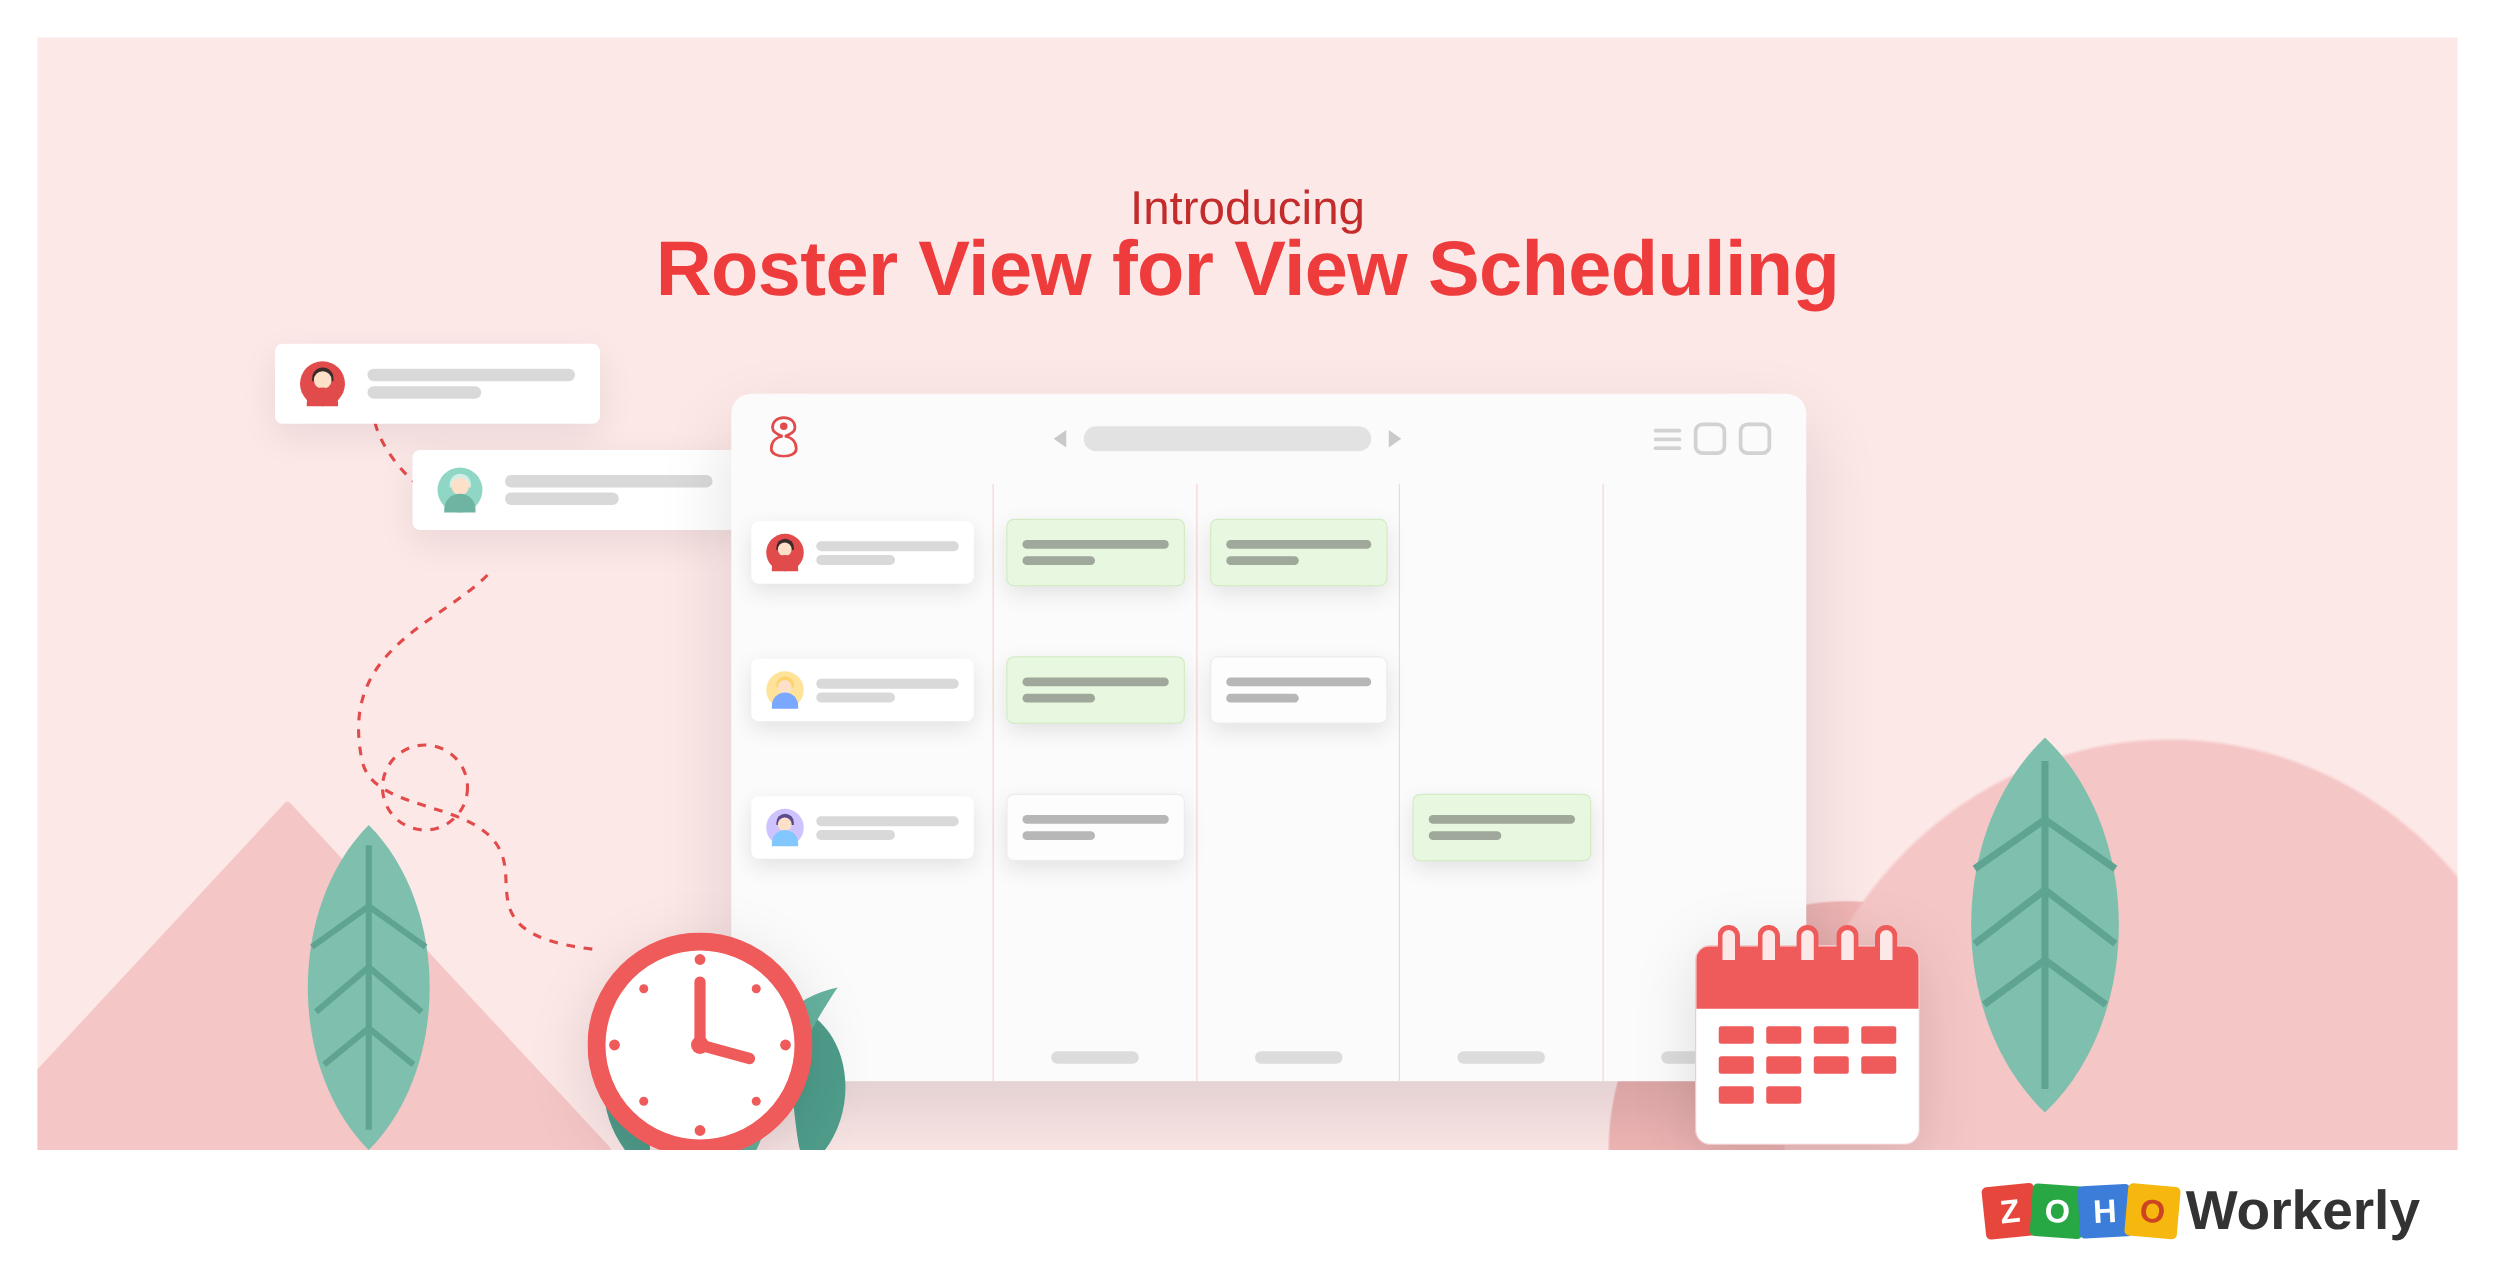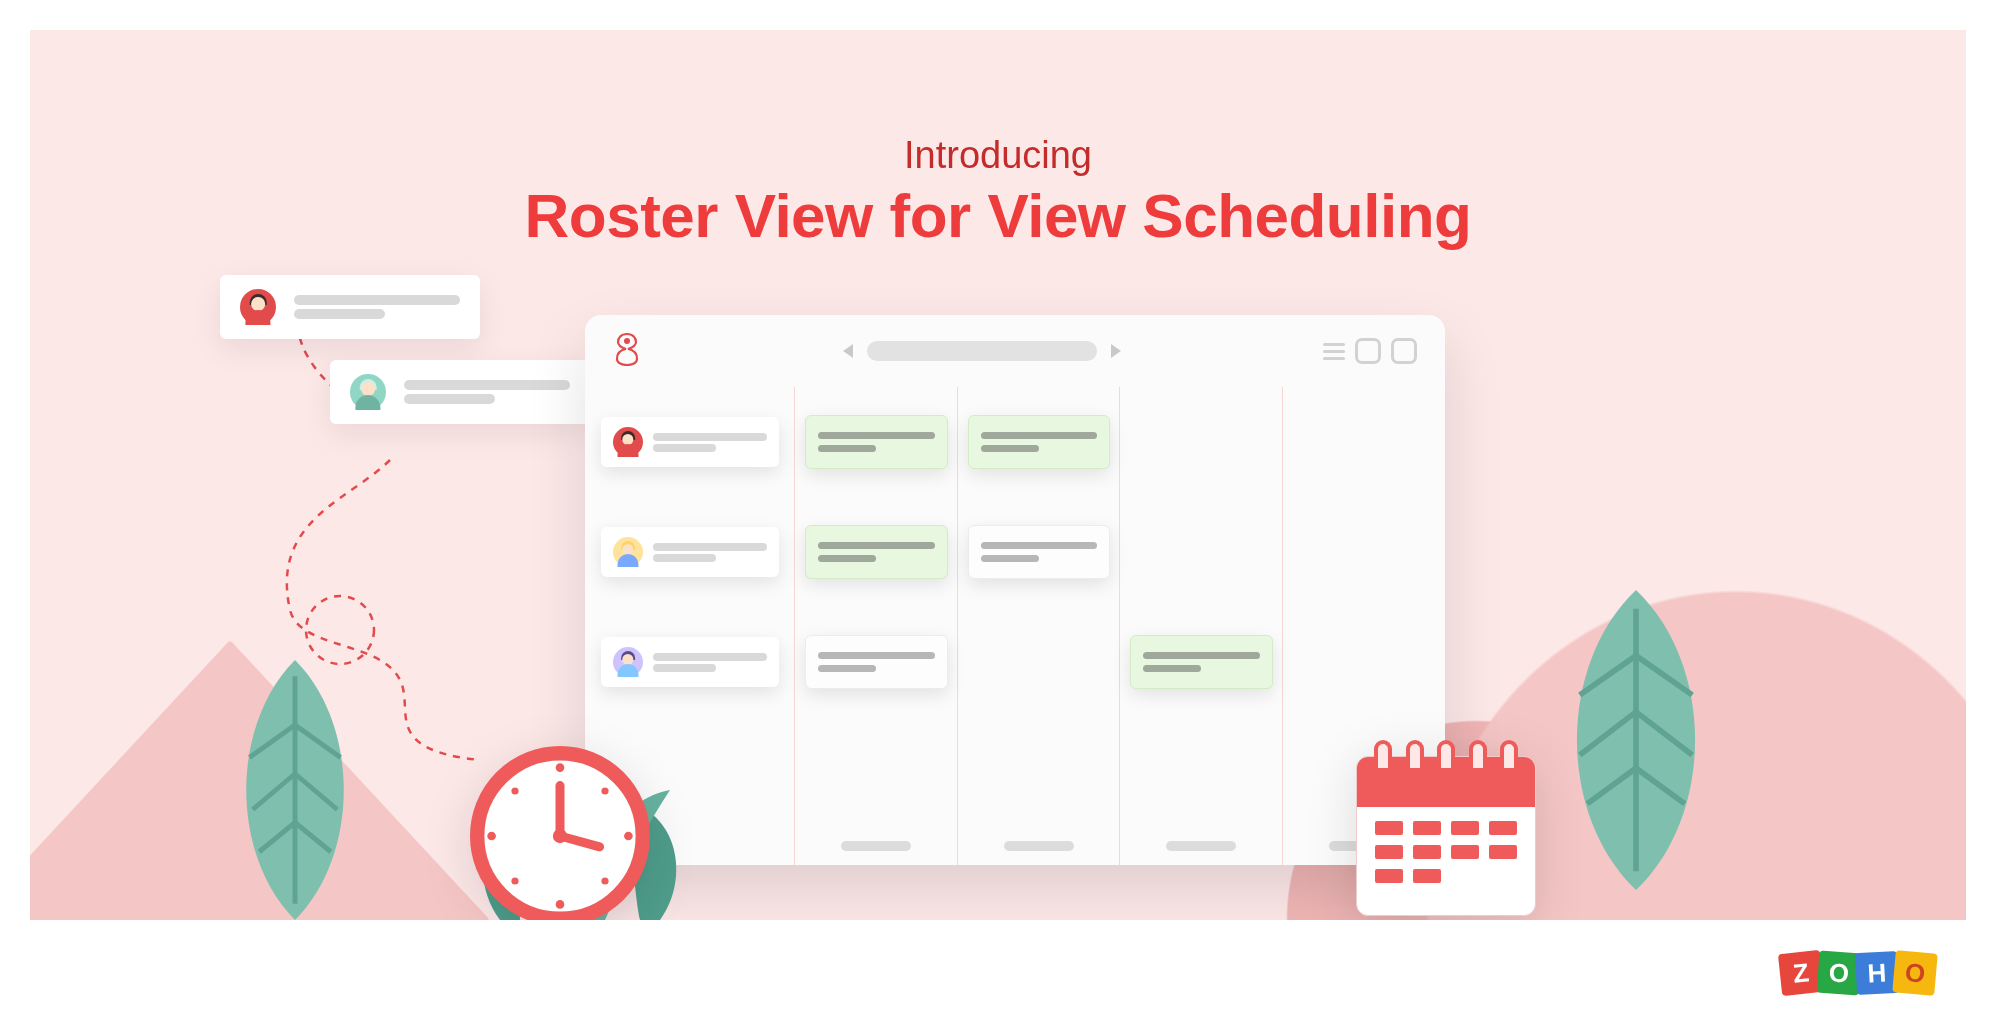--- a/index.html
+++ b/index.html
@@ -15,21 +15,21 @@
   }
   .pink-stage {
     position: absolute;
     left: 30px; top: 30px;
     width: 1936px; height: 890px;
     background: #fde8e8;
     overflow: hidden;
   }
   .intro {
     position: absolute;
-    top: 104px; left: 0; width: 100%;
+    top: 116px; left: 0; width: 100%;
     text-align: center;
     font-size: 38px;
     color: #c42b2b;
     font-weight: 500;
   }
   .headline {
     position: absolute;
     top: 150px; left: 0; width: 100%;
     text-align: center;
     font-size: 62px;
@@ -489,14 +489,15 @@
 
   </div>
 
   <div class="footer-logo">
     <div class="zoho-boxes">
       <div class="zb z">Z</div>
         <div class="zb o1">O</div>
         <div class="zb h">H</div>
         <div class="zb o2">O</div>
     </div>
+    <span>Workerly</span>
   </div>
 </div>
 
 </body></html>

